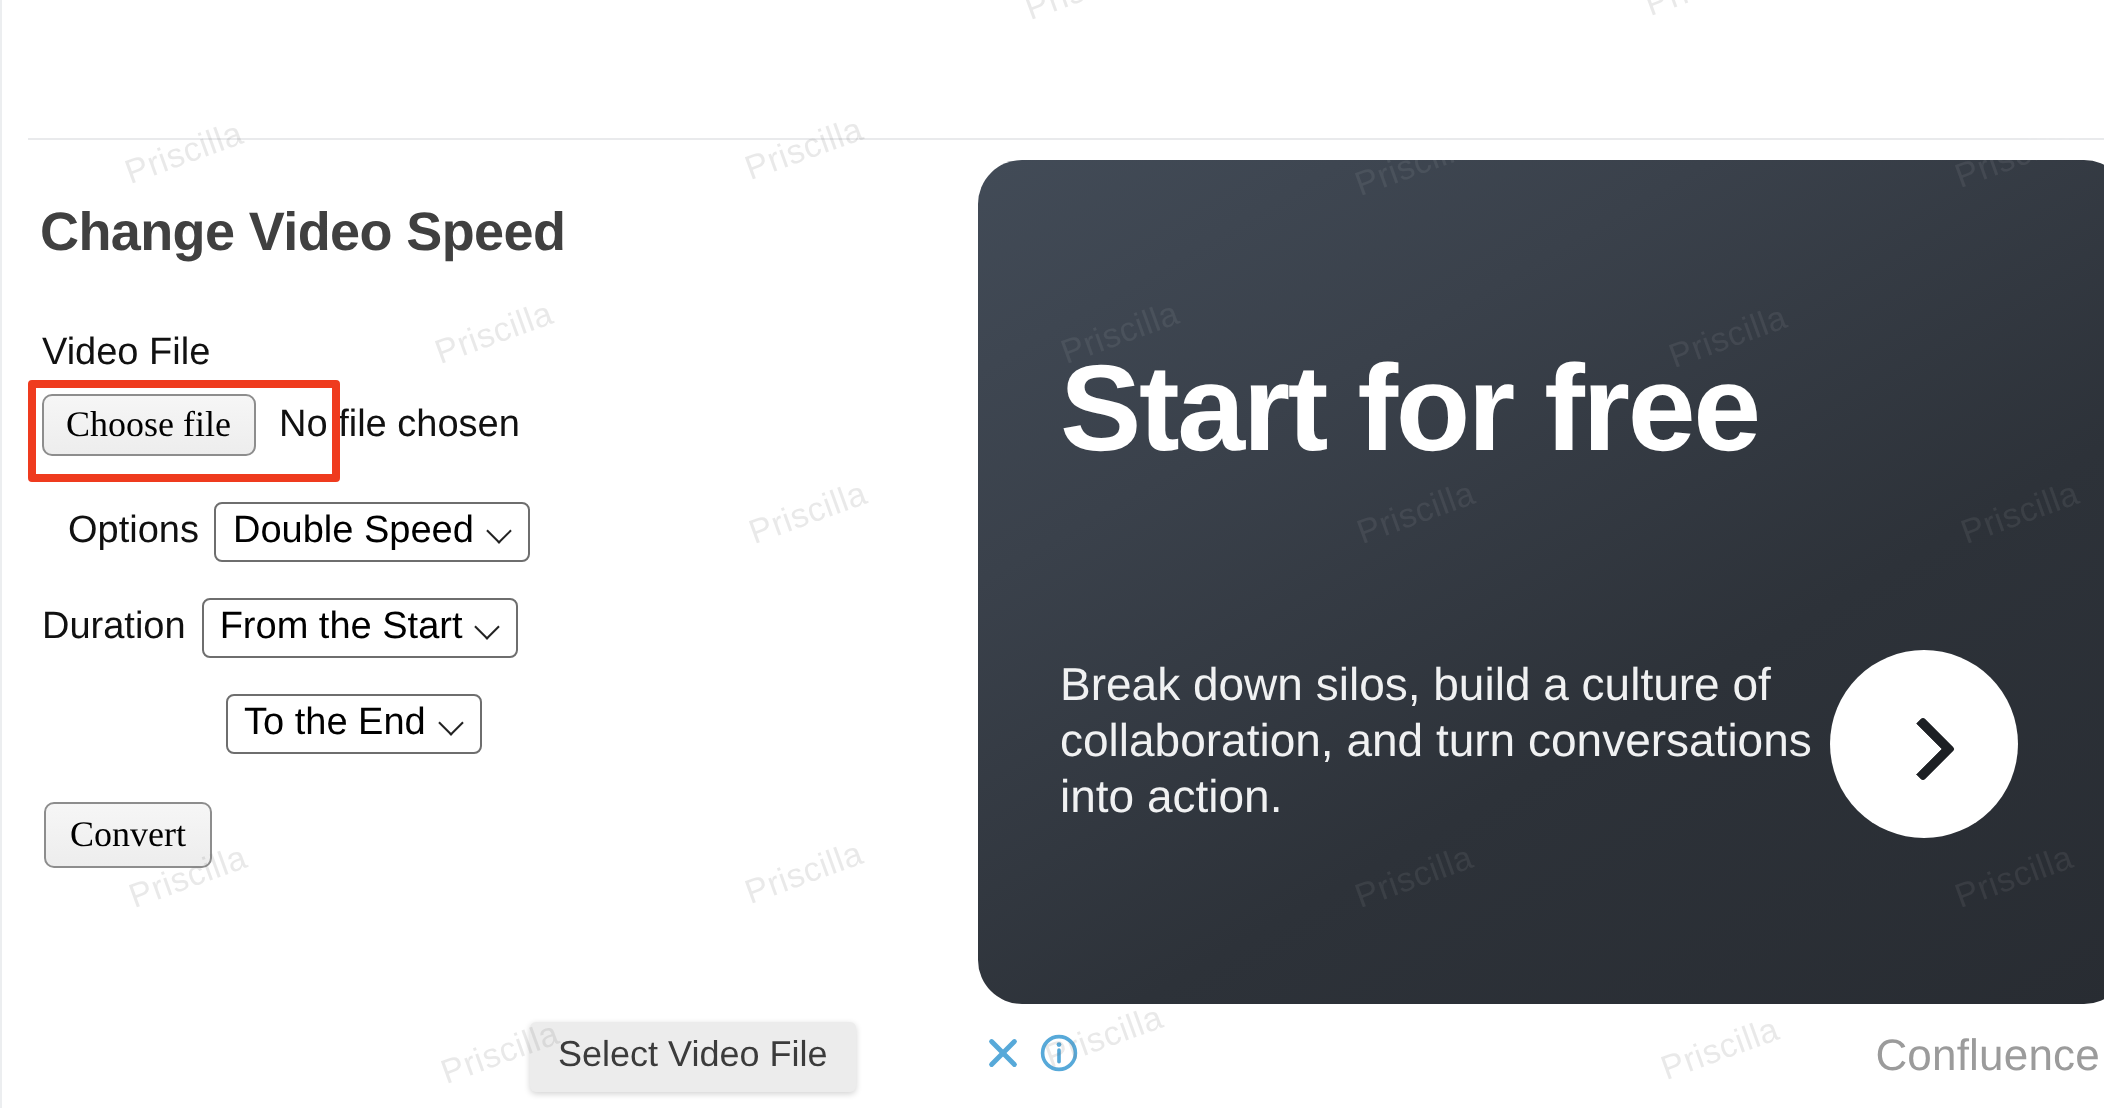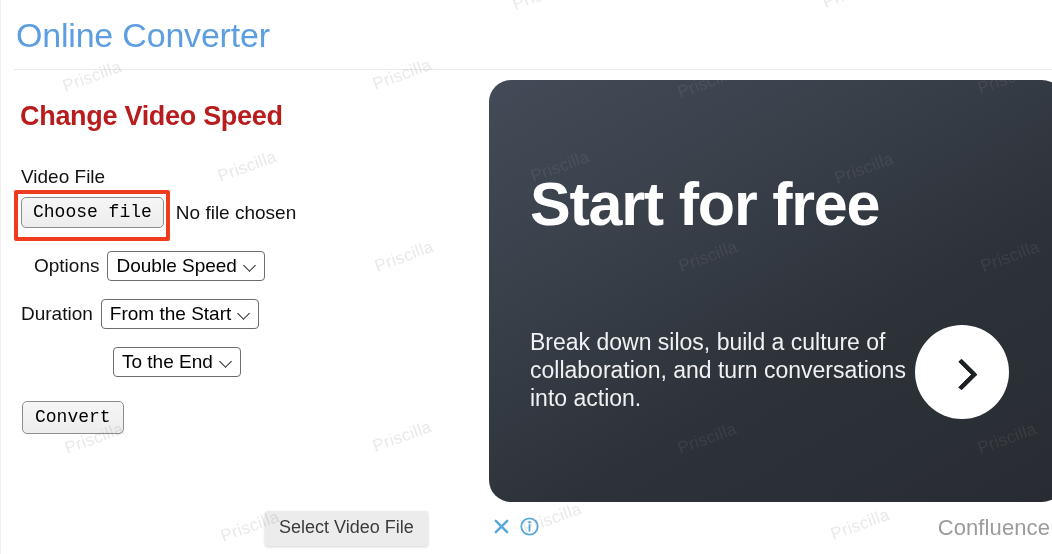--- a/index.html
+++ b/index.html
@@ -68,21 +68,21 @@
     background: #e9eaec;
     z-index: 5;
   }
 
   #section-title {
     position: absolute;
     left: 20px;
     top: 101px;
     font-size: 27px;
     font-weight: bold;
-    color: #b91c1c;
+    color: #404040;
     letter-spacing: -0.3px;
     z-index: 5;
   }
 
   #label-video-file {
     position: absolute;
     left: 21px;
     top: 166px;
     font-size: 19px;
     color: #111;
@@ -103,21 +103,21 @@
     left: 14px;
     top: 190px;
     width: 156px;
     height: 51px;
     border: 4px solid #ef3b1e;
     border-radius: 2px;
     z-index: 7;
     pointer-events: none;
   }
   .native-btn {
-    font-family: Liberation Mono, monospace;
+    font-family: Liberation Serif, serif;
     font-size: 18px;
     color: #000;
     background: linear-gradient(#f6f6f6, #ededed);
     border: 1px solid #8d8d8d;
     border-radius: 5px;
     padding: 3px 11px 4px 11px;
     line-height: 22px;
     cursor: default;
   }
   #no-file-chosen {
@@ -316,21 +316,20 @@
     letter-spacing: 0.1px;
   }
 </style>
 </head>
 <body>
 
 <div id="root">
 
   <div class="page-left-border"></div>
 
-  <div id="page-title">Online Converter</div>
   <div id="header-divider"></div>
 
   <div id="section-title">Change Video Speed</div>
 
   <div id="label-video-file">Video File</div>
 
   <div id="file-row">
     <button class="native-btn" id="choose-file-button">Choose file</button>
     <span id="no-file-chosen">No file chosen</span>
   </div>

